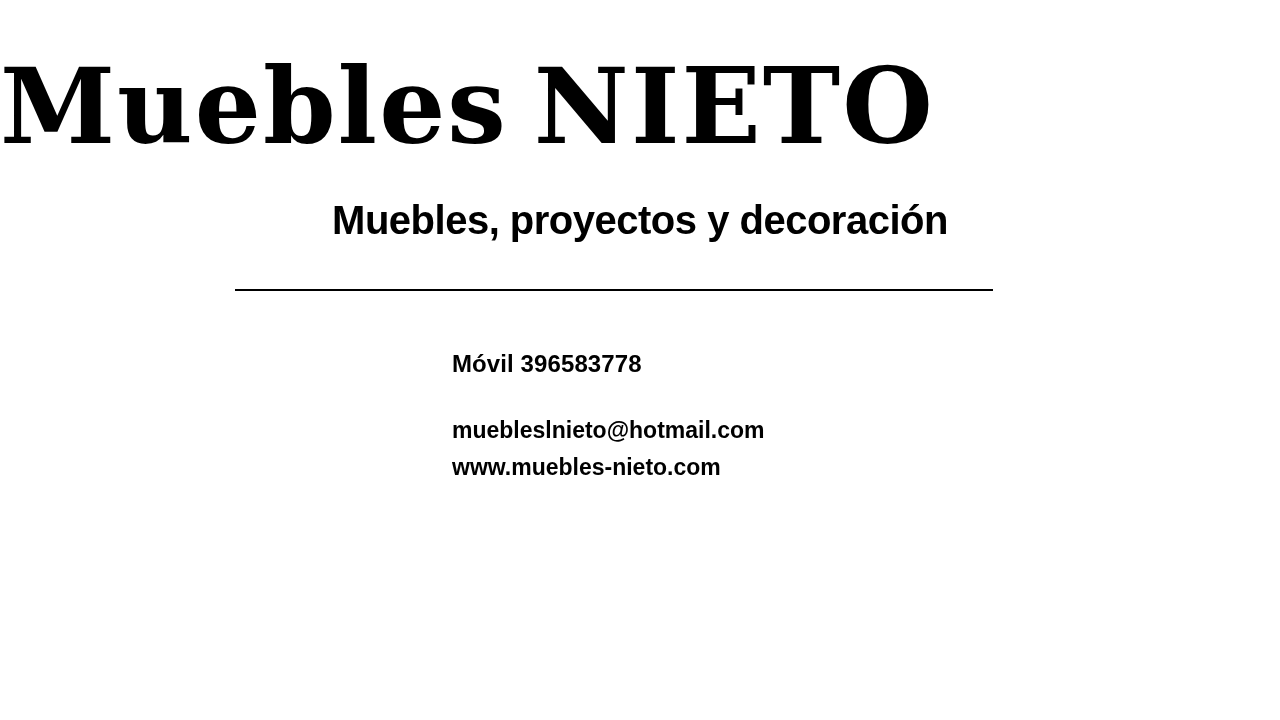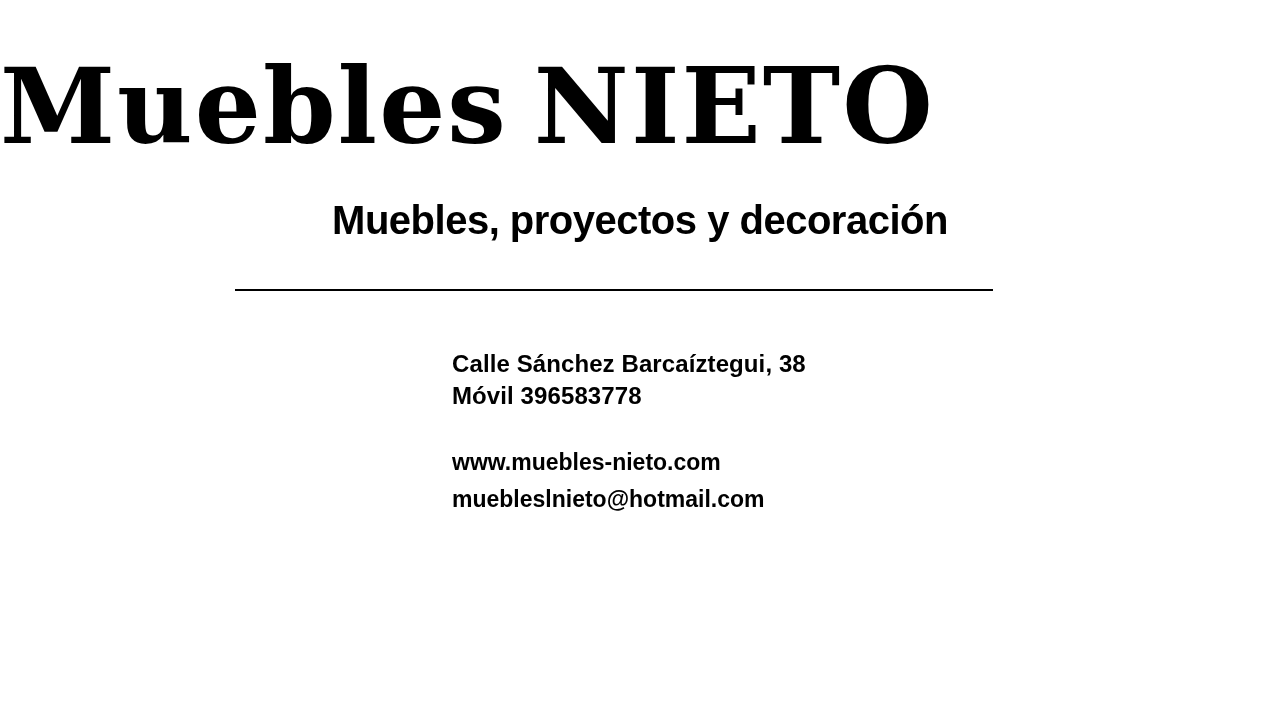--- a/index.html
+++ b/index.html
@@ -94,22 +94,21 @@
   <div class="brand-title">
     <span>Muebles</span><span class="word-spacer"></span><span>NIETO</span>
   </div>
 
   <div class="brand-tagline">Muebles, proyectos y decoración</div>
 
   <div class="divider"></div>
 
   <div class="contact-block">
     <div class="address-lines">
-      <div>Calle Sánchez Barcaíztegui, 38</div>
       <div>Móvil 396583778</div>
     </div>
     <div class="web-lines">
+      <div>muebleslnieto@hotmail.com</div>
       <div>www.muebles-nieto.com</div>
-      <div>muebleslnieto@hotmail.com</div>
     </div>
   </div>
 
 </div>
 
 </body></html>

